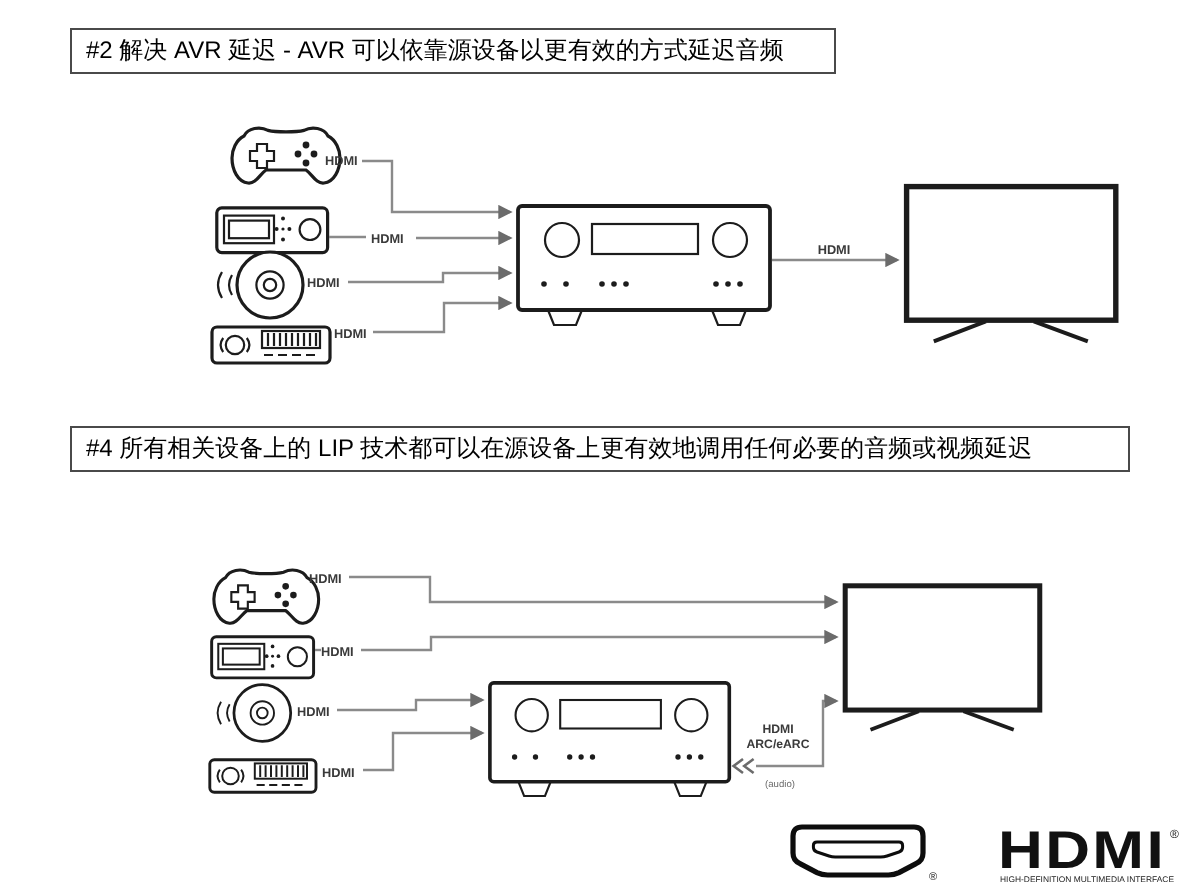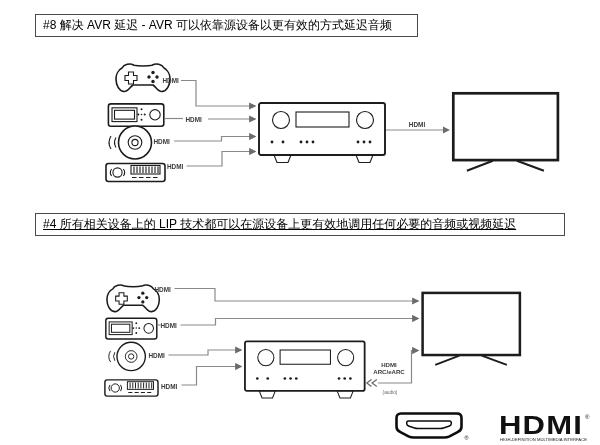--- a/index.html
+++ b/index.html
@@ -18,23 +18,23 @@
   .dot{fill:#1c1c1c;stroke:none;}
   .wordmark{font-size:26.5px;font-weight:bold;fill:#111;letter-spacing:1px;}
   .tagline{font-size:4.1px;fill:#222;}
   .reg{fill:#111;}
 </style>
 </head>
 <body>
 
 <div class="page">
 
-  <div class="title-box" style="left:35px;top:14px;width:383px;">#8 解决 AVR 延迟 - AVR 可以依靠源设备以更有效的方式延迟音频</div>
+  <div class="title-box" style="left:35px;top:14px;width:383px;">#2 解决 AVR 延迟 - AVR 可以依靠源设备以更有效的方式延迟音频</div>
 
-  <div class="title-box" style="left:35px;top:213px;width:530px;text-decoration:underline;">#4 所有相关设备上的 LIP 技术都可以在源设备上更有效地调用任何必要的音频或视频延迟</div>
+  <div class="title-box" style="left:35px;top:213px;width:530px;">#4 所有相关设备上的 LIP 技术都可以在源设备上更有效地调用任何必要的音频或视频延迟</div>
 
   <svg width="600" height="445" viewBox="0 0 600 445" style="position:absolute;left:0;top:0;">
     <defs>
       <marker id="arr" viewBox="0 0 8 8" refX="6.5" refY="4" markerWidth="6" markerHeight="6" orient="auto">
         <path d="M0,0 L8,4 L0,8 Z" fill="#6b6b6b"></path>
       </marker>
 
       <g id="ic-gamepad">
         <path class="dev" d="M20,3.2 C16,1 10,2 8,6 C4,8 2,13 2,17 C2,23 5,29 10,29.5 C14,30 16,25 19,23 L39,23 C42,25 44,30 48,29.5 C53,29 56,23 56,17 C56,13 54,8 50,6 C48,2 42,1 38,3.2 C34,4.2 24,4.2 20,3.2 Z"></path>
         <path class="dev-thin" d="M14.5,10 h5 v3.5 h3.5 v5 h-3.5 v3.5 h-5 v-3.5 h-3.5 v-5 h3.5 Z" stroke-width="1.3"></path>

